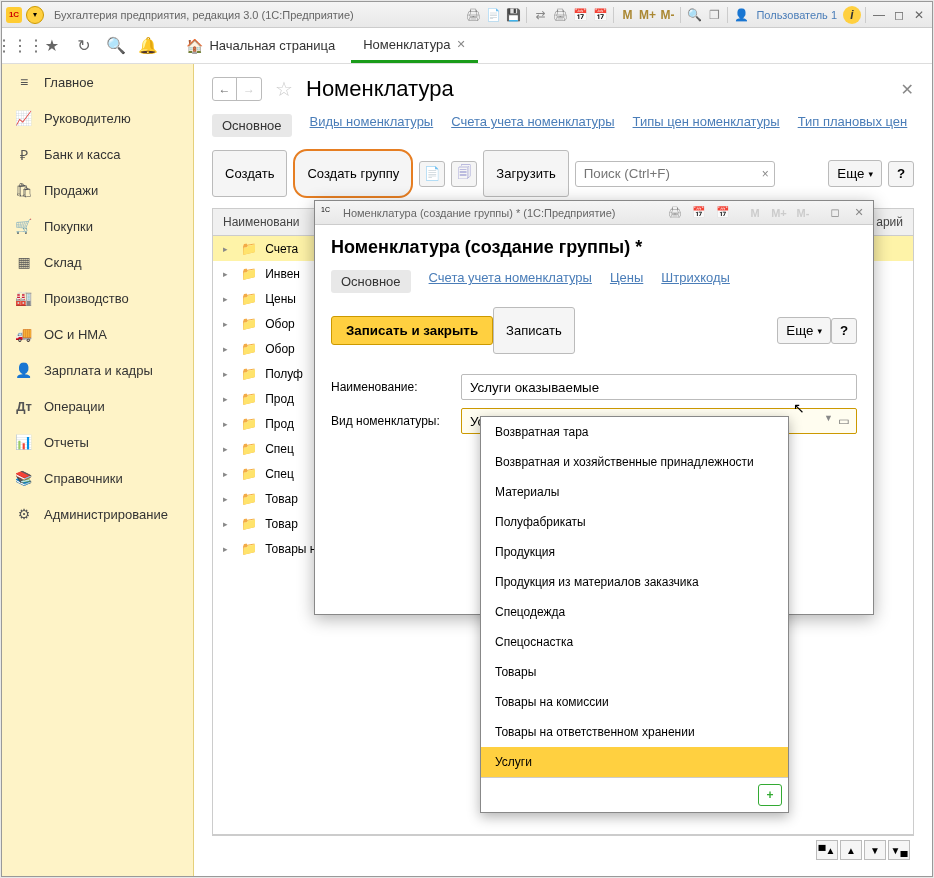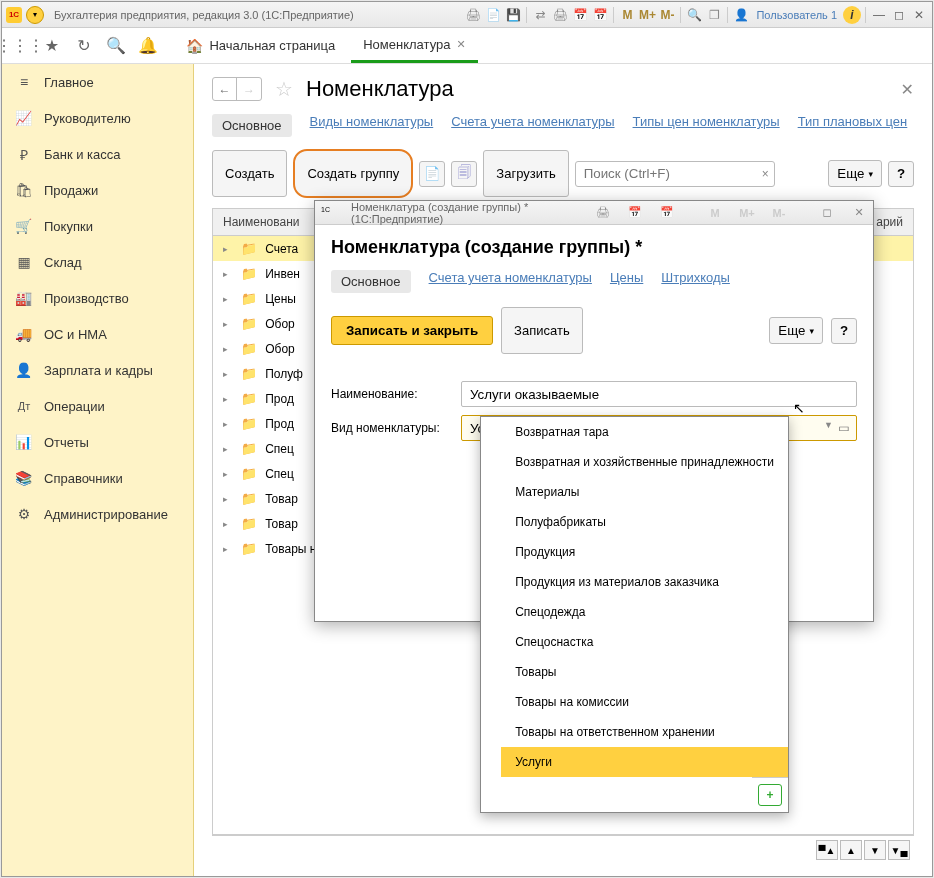--- a/index.html
+++ b/index.html
@@ -59,40 +59,40 @@
 .grid-body { flex: 1; overflow: auto; }
 .grid-row { display: flex; align-items: center; padding: 5px 10px; gap: 8px; cursor: pointer; }
 .grid-row.selected { background: #fef3a8; }
 .grid-row .expand { color: #888; font-size: 9px; width: 10px; }
 .grid-row .folder { color: #f4b942; font-size: 13px; }
 .grid-row .label { font-size: 12px; }
 .grid-footer { display: flex; justify-content: flex-end; gap: 2px; padding: 4px; border-top: 1px solid #ccc; }
 .grid-footer .fbtn { width: 22px; height: 20px; border: 1px solid #bbb; background: #f5f5f5; display: flex; align-items: center; justify-content: center; cursor: pointer; font-size: 10px; }
 
 .dialog { position: absolute; left: 314px; top: 200px; width: 560px; background: #fff; border: 1px solid #888; box-shadow: 0 4px 16px rgba(0,0,0,0.3); z-index: 10; }
-.dialog-titlebar { background: linear-gradient(#f5f5f5, #e8e8e8); height: 24px; display: flex; align-items: center; padding: 0 6px; gap: 16px; border-bottom: 1px solid #ccc; }
+.dialog-titlebar { background: linear-gradient(#f5f5f5, #e8e8e8); height: 24px; display: flex; align-items: center; padding: 0 6px; gap: 8px; border-bottom: 1px solid #ccc; }
 .dialog-titlebar .title { flex: 1; font-size: 11px; color: #666; }
 .dialog-titlebar .db-icon { width: 16px; height: 16px; display: flex; align-items: center; justify-content: center; font-size: 11px; color: #888; }
 .dialog-body { padding: 12px 16px; }
 .dialog-title { font-size: 18px; font-weight: bold; margin-bottom: 12px; }
 .dialog-tabs { display: flex; gap: 18px; margin-bottom: 14px; font-size: 13px; }
 .dialog-tabs .dtab { color: #4a7db8; cursor: pointer; text-decoration: underline; }
 .dialog-tabs .dtab.active { background: #e8e8e8; color: #333; text-decoration: none; padding: 4px 10px; border-radius: 3px; }
-.dialog-actions { display: flex; gap: 8px; align-items: center; margin-bottom: 27px; }
+.dialog-actions { display: flex; align-items: center; margin-bottom: 20px; }
 .btn-primary { background: #ffd040; border: 1px solid #cc9900; font-weight: bold; padding: 6px 14px; border-radius: 3px; cursor: pointer; }
 .dialog-actions .spacer { flex: 1; }
 .form-row { display: flex; align-items: center; gap: 10px; margin-bottom: 8px; }
 .form-row label { width: 120px; font-size: 12px; }
 .form-row input { flex: 1; border: 1px solid #bbb; height: 26px; padding: 0 8px; border-radius: 2px; }
 .form-row .select-wrap { flex: 1; position: relative; }
 .form-row .select-wrap input { width: 100%; border: 1px solid #cc9900; background: #fffdf0; }
 .form-row .select-wrap .dd { position: absolute; right: 24px; top: 5px; color: #888; font-size: 9px; cursor: pointer; }
 .form-row .select-wrap .expand-btn { position: absolute; right: 4px; top: 4px; width: 18px; height: 18px; display: flex; align-items: center; justify-content: center; cursor: pointer; color: #666; }
 
-.dropdown { position: absolute; left: 480px; top: 416px; width: 309px; background: #fff; border: 1px solid #888; box-shadow: 0 4px 12px rgba(0,0,0,0.3); z-index: 20; max-height: 460px; display: flex; flex-direction: column; align-items: flex-end; }
+.dropdown { position: absolute; left: 480px; top: 416px; width: 309px; background: #fff; border: 1px solid #888; box-shadow: 0 4px 12px rgba(0,0,0,0.3); z-index: 20; max-height: 460px; display: flex; flex-direction: column; }
 .dropdown .dd-list { overflow: auto; }
 .dropdown .dd-item { padding: 8px 14px; font-size: 12px; cursor: pointer; }
 .dropdown .dd-item.selected { background: #ffd040; }
 .dropdown .dd-footer { border-top: 1px solid #ccc; padding: 6px; display: flex; justify-content: flex-end; }
 .dropdown .dd-add { width: 24px; height: 22px; border: 1px solid #3a3; border-radius: 3px; color: #3a3; font-weight: bold; display: flex; align-items: center; justify-content: center; cursor: pointer; }
 
 .cursor-img { position: absolute; left: 793px; top: 400px; z-index: 30; font-size: 14px; color: #000; pointer-events: none; }
 </style>
 </head>
 <body>
@@ -179,21 +179,21 @@
         </div>
       <div class="menu-item">
           <span class="menu-icon">🚚</span>
           <span>ОС и НМА</span>
         </div>
       <div class="menu-item">
           <span class="menu-icon">👤</span>
           <span>Зарплата и кадры</span>
         </div>
       <div class="menu-item">
-          <span class="menu-icon" style="font-size:11px;font-weight:normal">Дт</span>
+          <span class="menu-icon" style="font-size:13px;font-weight:bold">Дт</span>
           <span>Операции</span>
         </div>
       <div class="menu-item">
           <span class="menu-icon">📊</span>
           <span>Отчеты</span>
         </div>
       <div class="menu-item">
           <span class="menu-icon">📚</span>
           <span>Справочники</span>
         </div>

